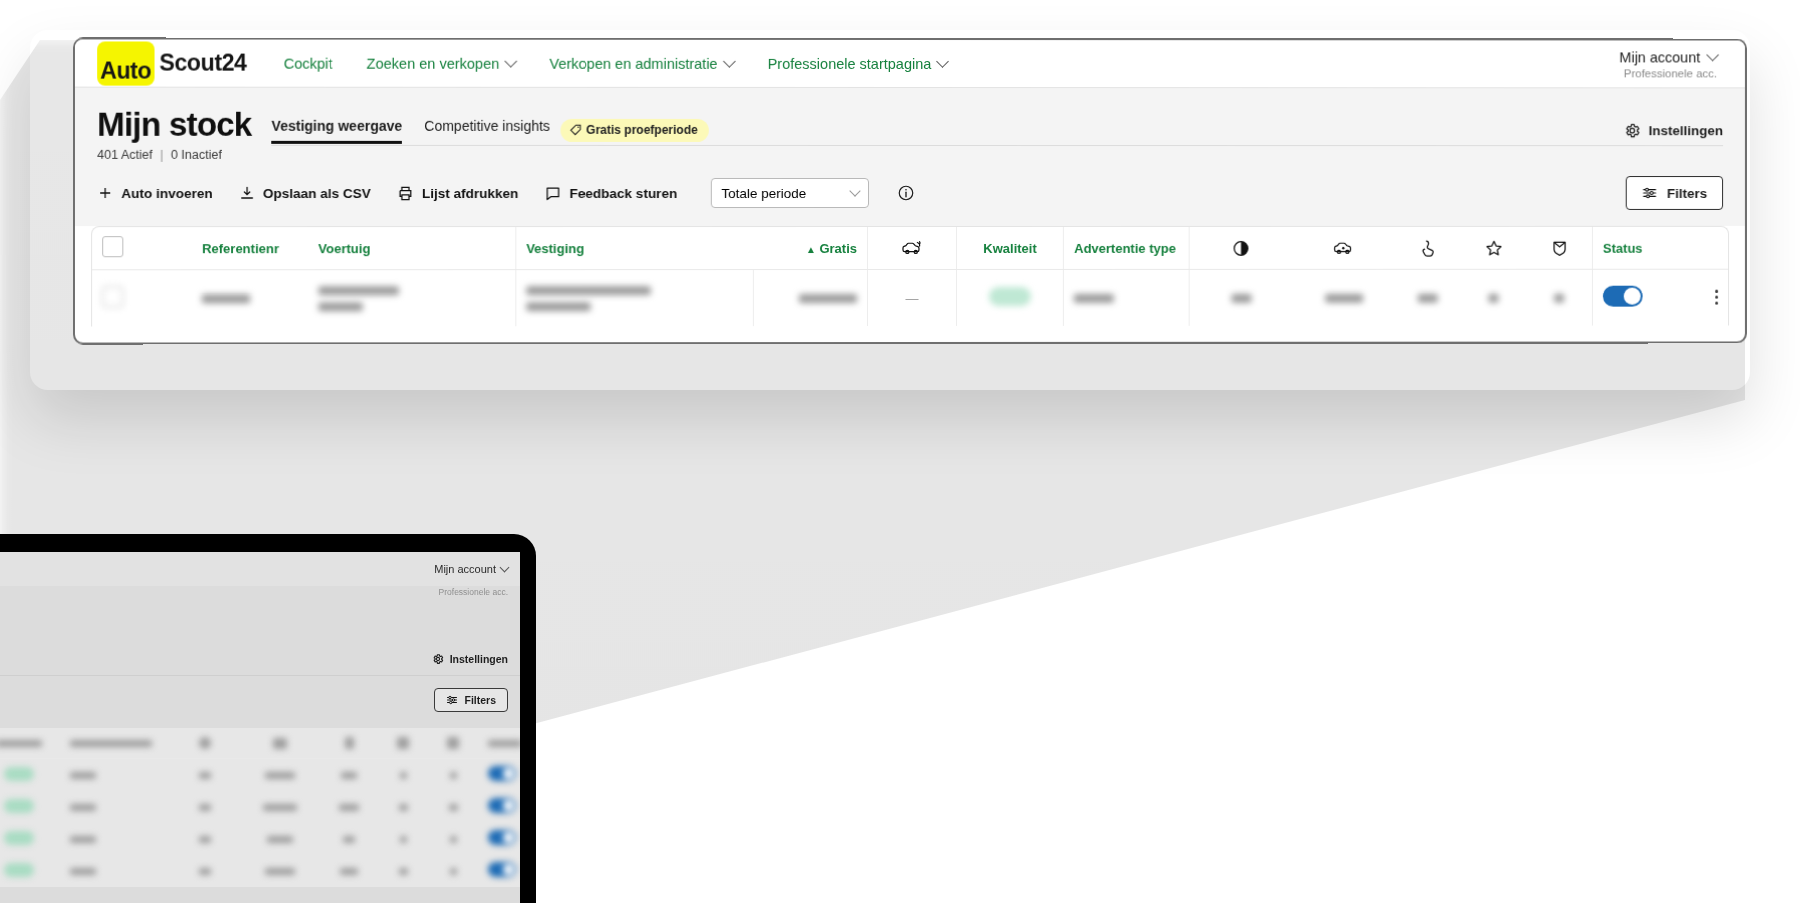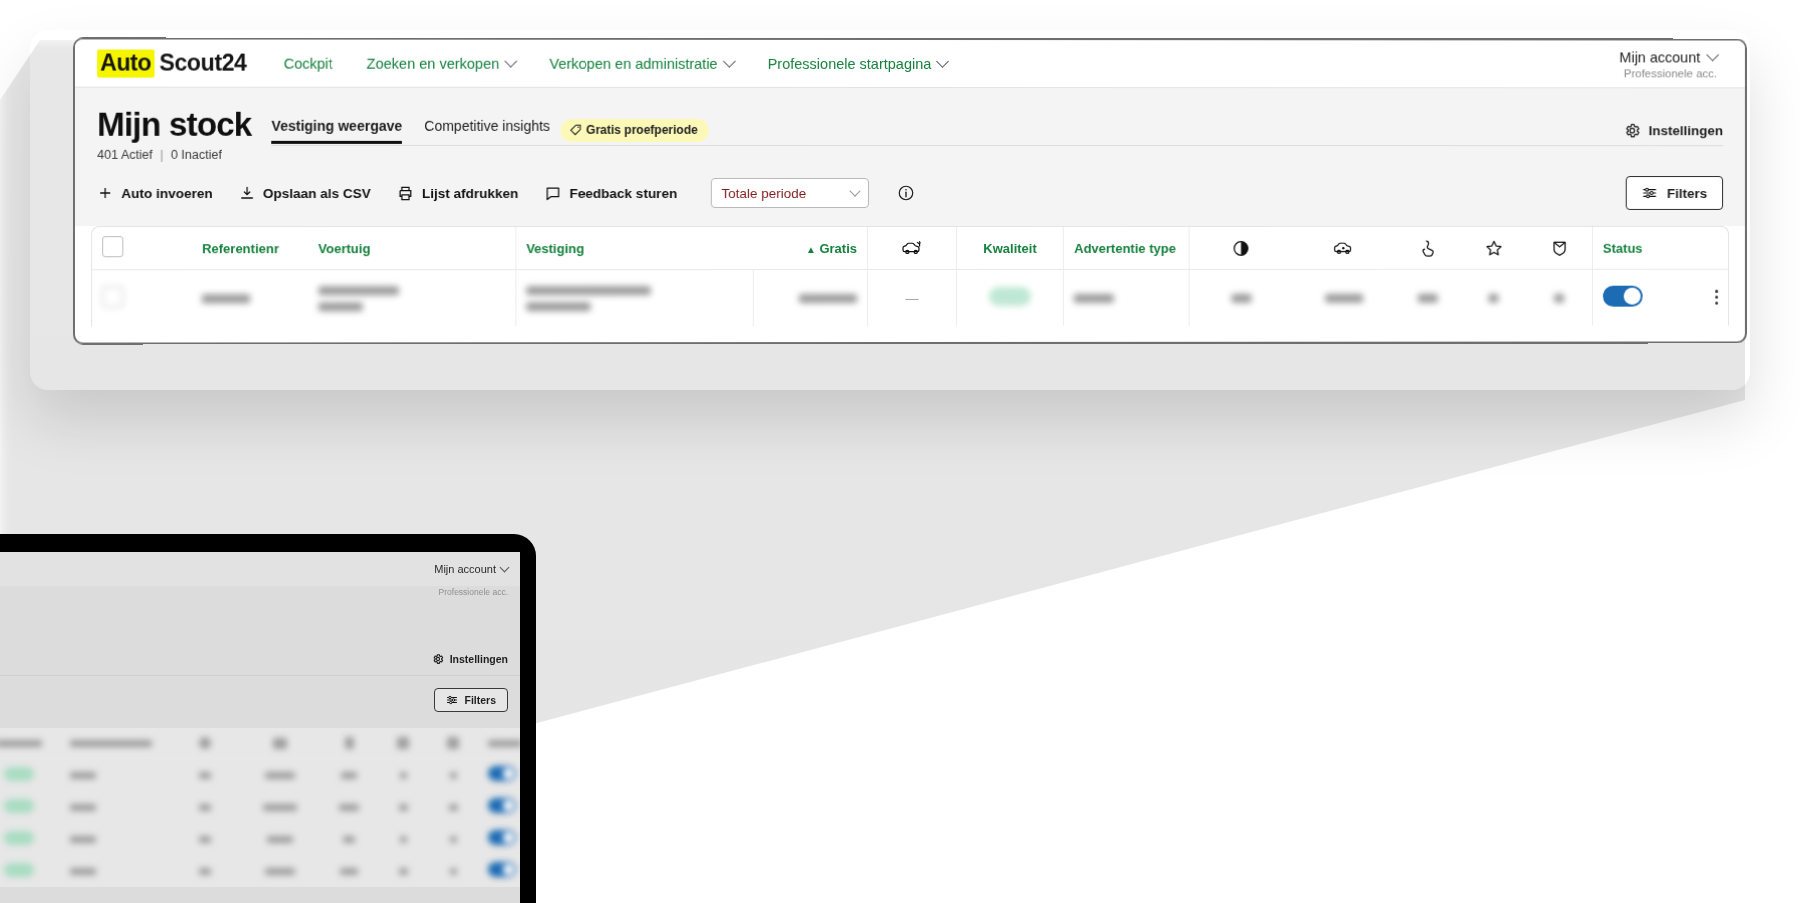--- a/index.html
+++ b/index.html
@@ -73,22 +73,22 @@
     display: flex;
     align-items: center;
     font-size: 23px;
     font-weight: bold;
     letter-spacing: -0.4px;
     margin-right: 20px;
     color: #161616;
   }
   .logo .hl {
     background: #f5f500;
-    padding: 0 3px 1px 3px;
-    border-radius: 2px;
+    padding: 16px 3px 1px 3px;
+    border-radius: 8px;
   }
   .logo .rest { padding-left: 5px; }
 
   .navitem {
     font-size: 14.5px;
     color: #15803d;
     padding: 0 17px;
     display: flex;
     align-items: center;
     gap: 7px;
@@ -218,21 +218,21 @@
     margin-left: 8px;
     width: 158px;
     height: 30px;
     border: 1px solid #b9b9b9;
     border-radius: 4px;
     background: #fff;
     display: flex;
     align-items: center;
     padding: 0 9px;
     font-size: 13.5px;
-    color: #7f1d1d;
+    color: #000000;
     box-sizing: border-box;
   }
   .select .chev {
     margin-left: auto;
     border-color: #9a9a9a;
     width: 7px; height: 7px;
   }
   .filters-btn {
     margin-left: auto;
     display: flex;

